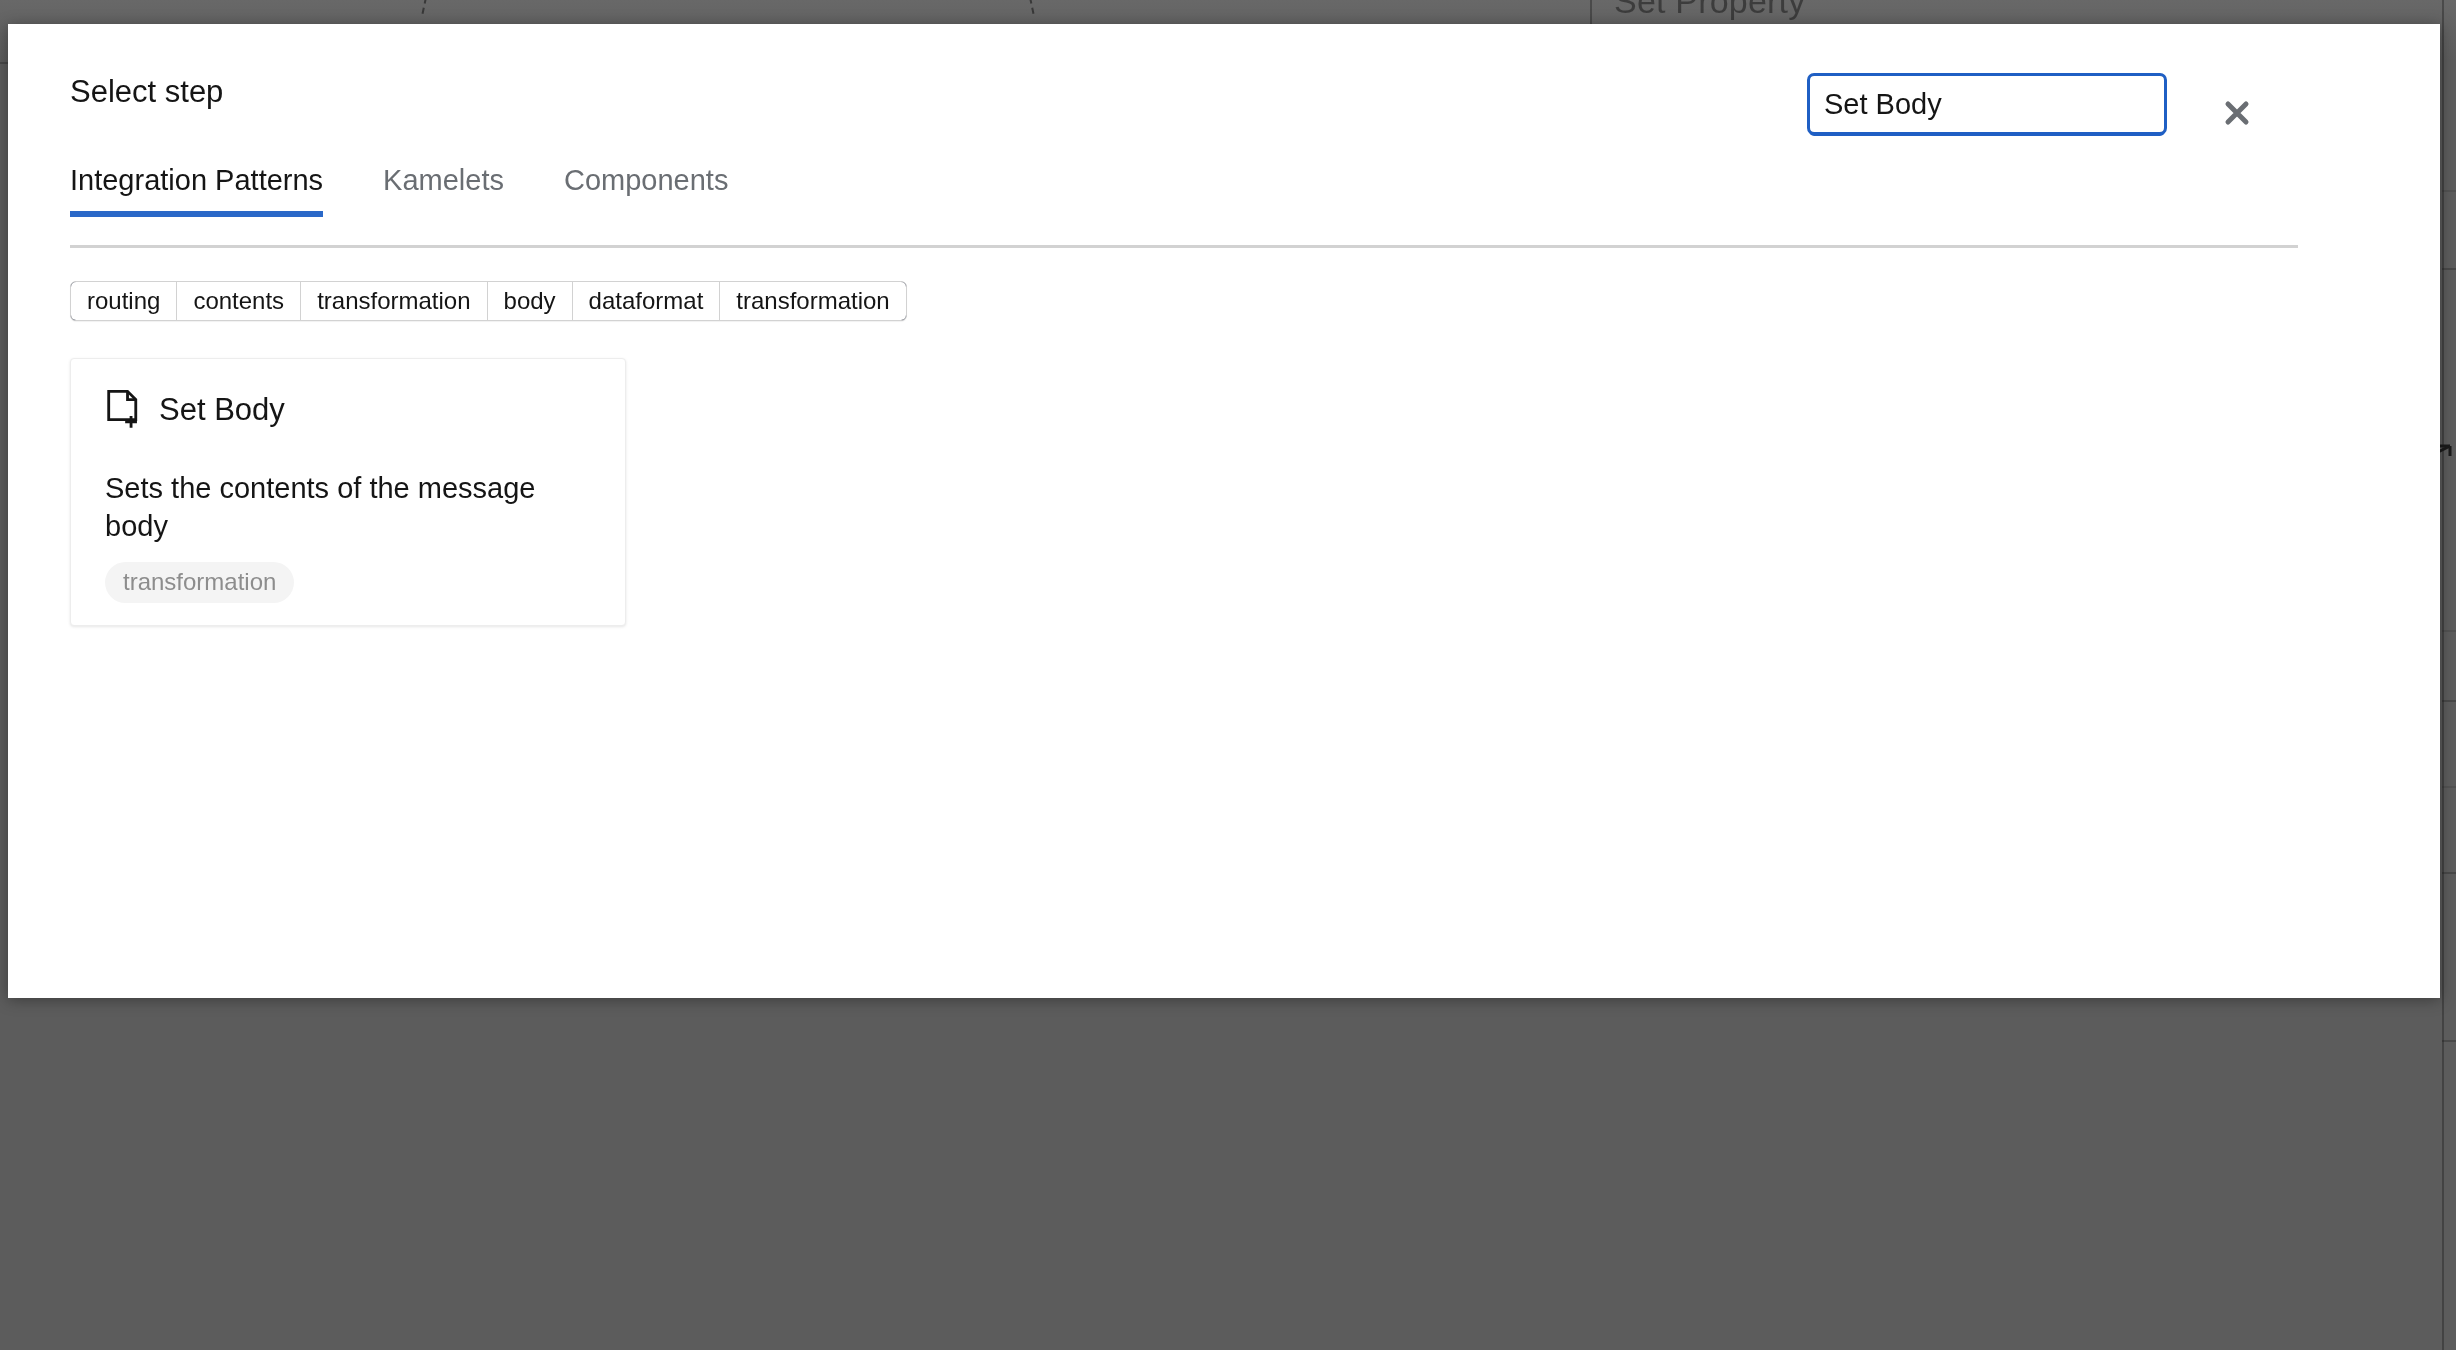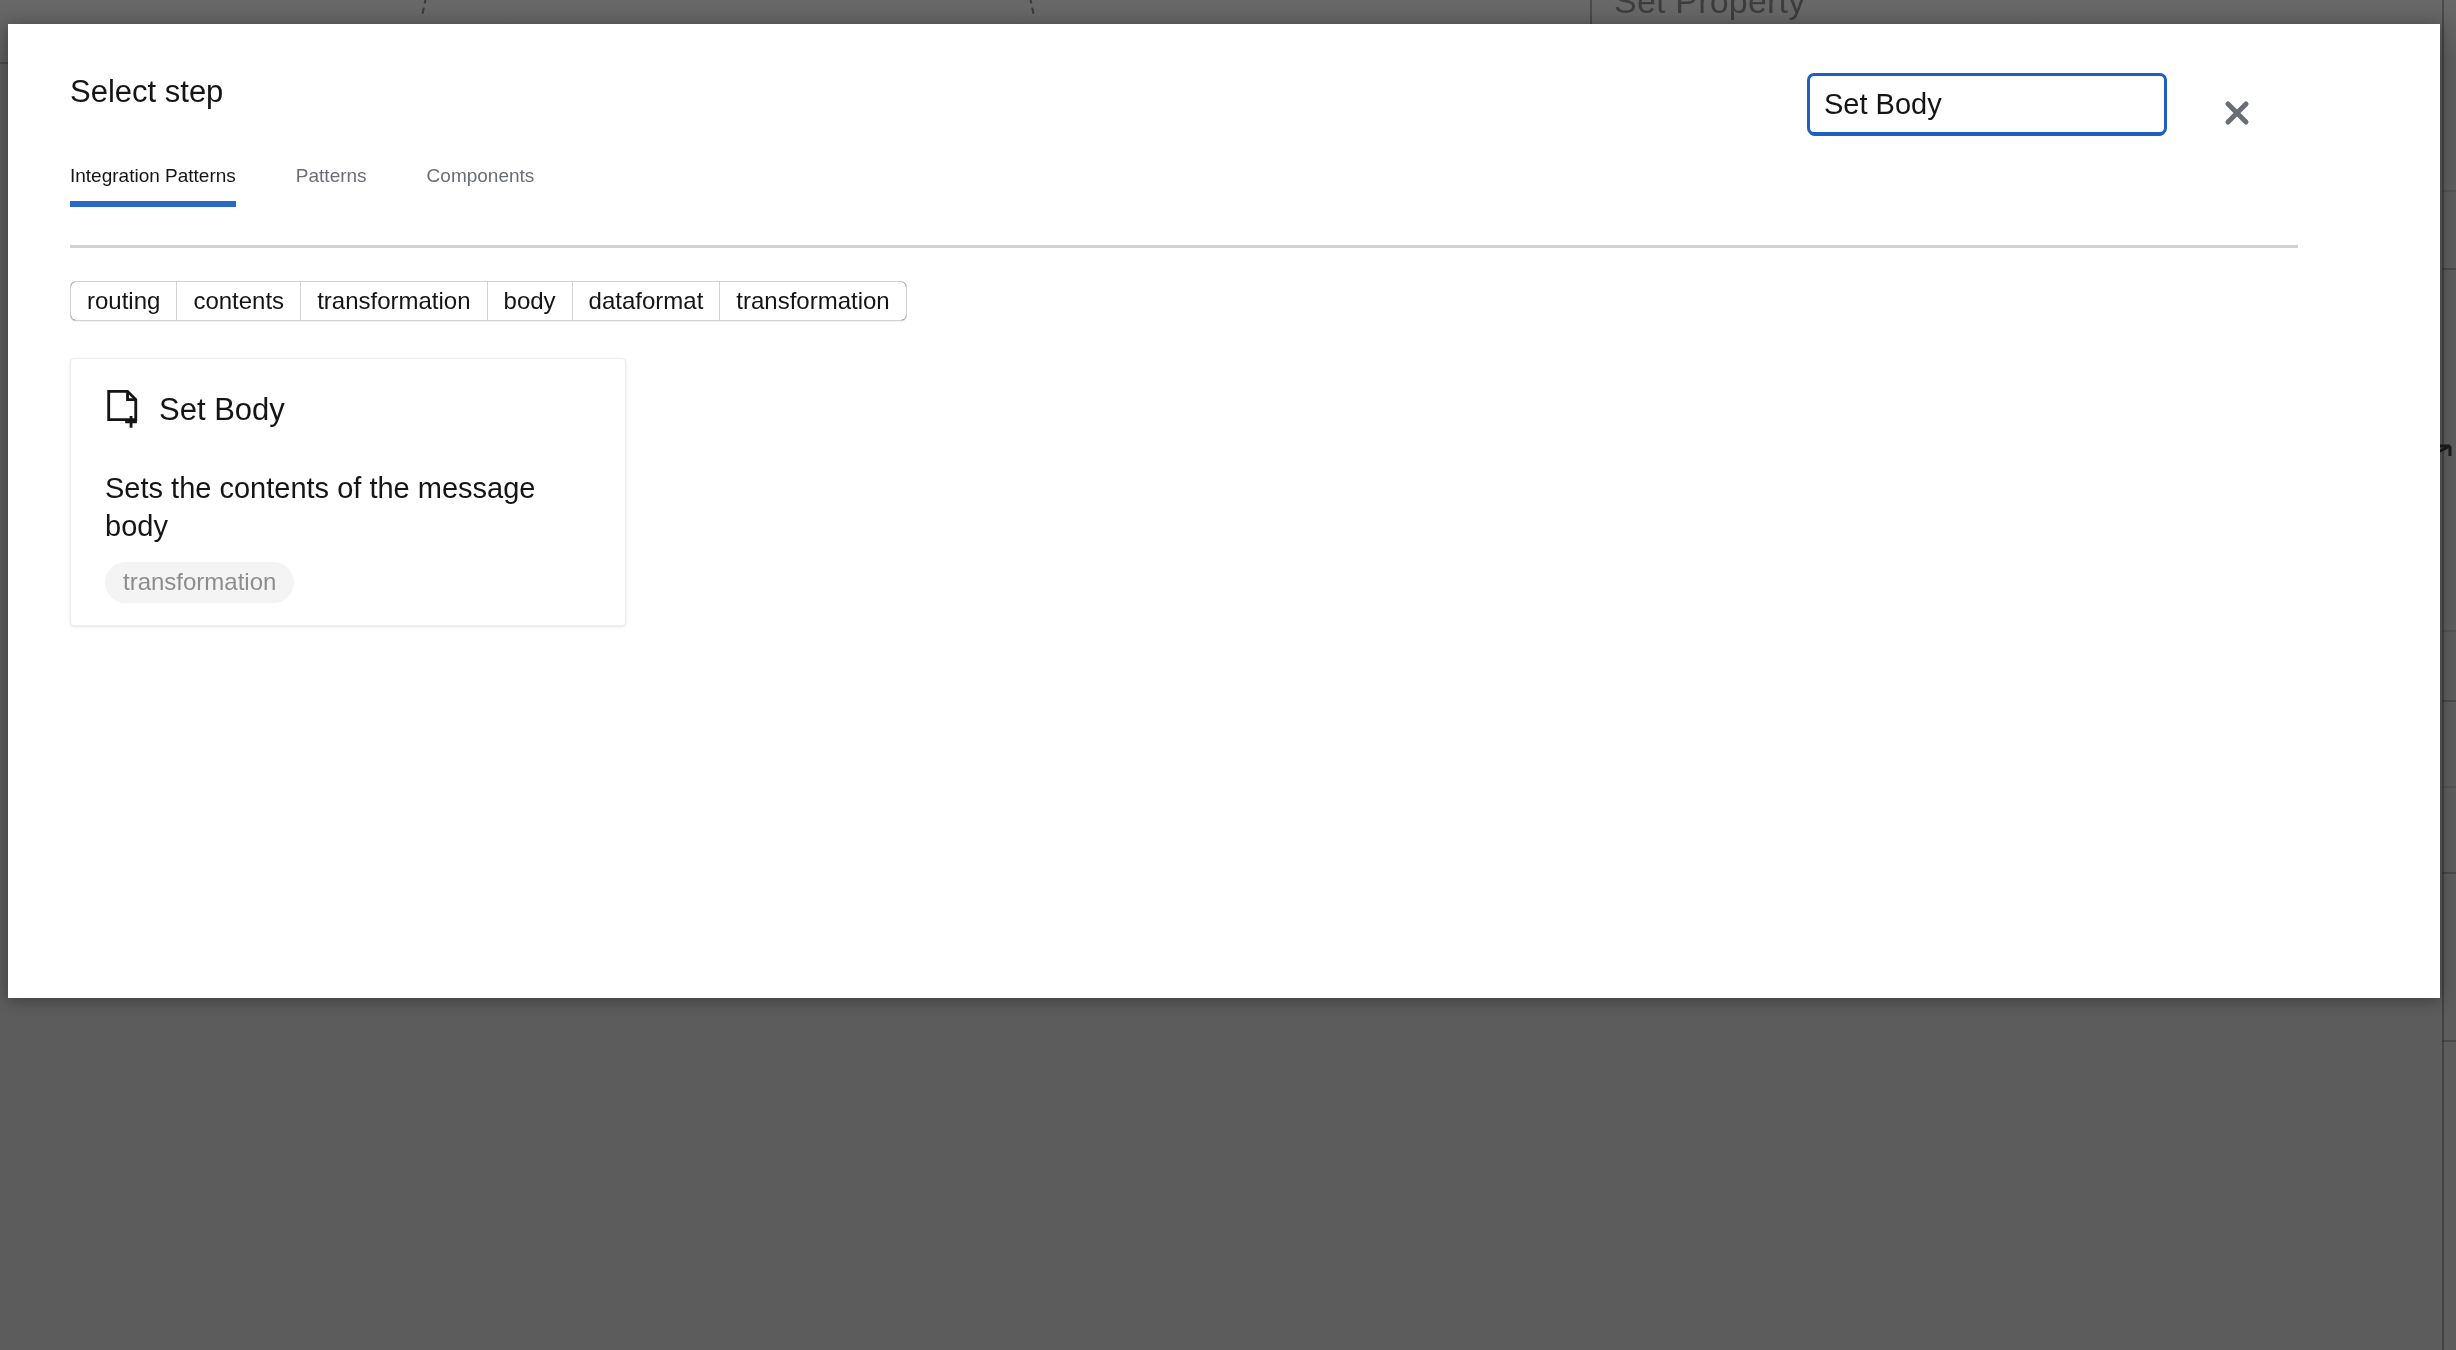--- a/index.html
+++ b/index.html
@@ -129,21 +129,21 @@
     position: absolute;
     left: 62px;
     top: 142px;
     display: flex;
     align-items: flex-end;
     gap: 0;
   }
   .tab {
     position: relative;
     padding: 0 30px 22px 30px;
-    font-size: 19px;
+    font-size: 29px;
     color: #6a6e73;
     cursor: pointer;
     white-space: nowrap;
     line-height: 1;
   }
   .tab:first-child { padding-left: 0; }
   .tab.active {
     color: #151515;
     font-weight: 400;
   }
@@ -300,21 +300,21 @@
           <path d="M6 6 L24 24 M24 6 L6 24" stroke="#6a6e73" stroke-width="5" stroke-linecap="round"></path>
         </svg>
       </button>
     </div>
 
     <div class="tabs">
       <div class="tab active">
         <span>Integration Patterns</span>
       </div>
       <div class="tab">
-        <span>Patterns</span>
+        <span>Kamelets</span>
       </div>
       <div class="tab">
         <span>Components</span>
       </div>
     </div>
     <div class="tab-divider"></div>
 
     <div class="chip-group">
       <div class="chip">routing</div>
       <div class="chip">contents</div>

